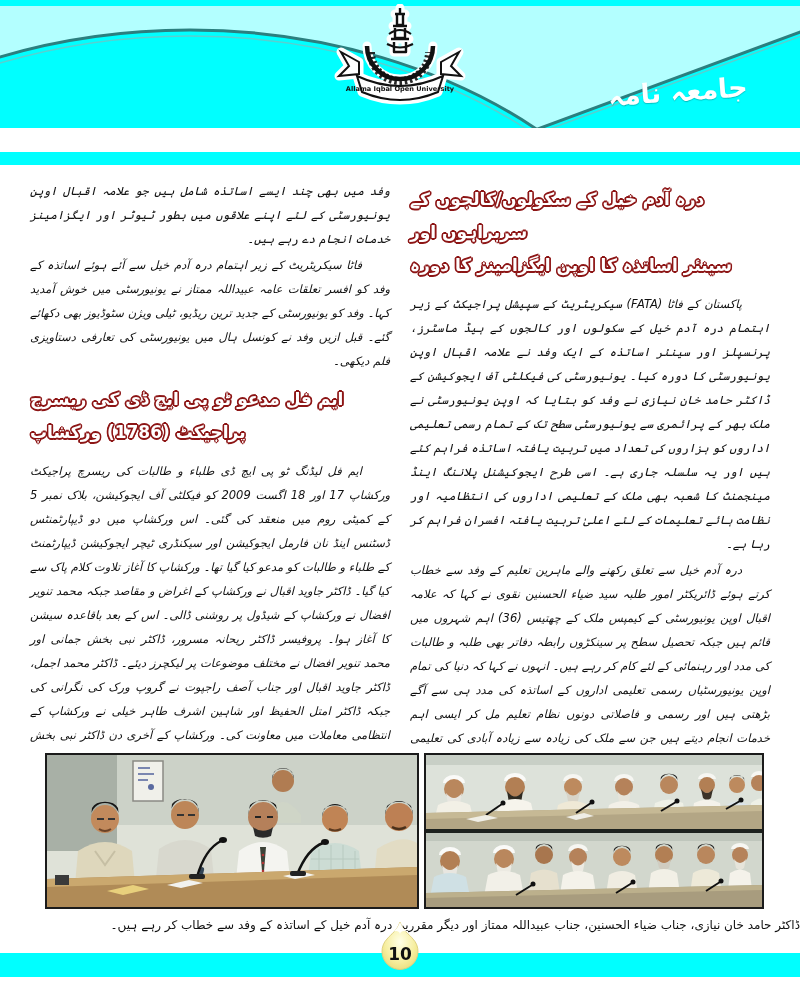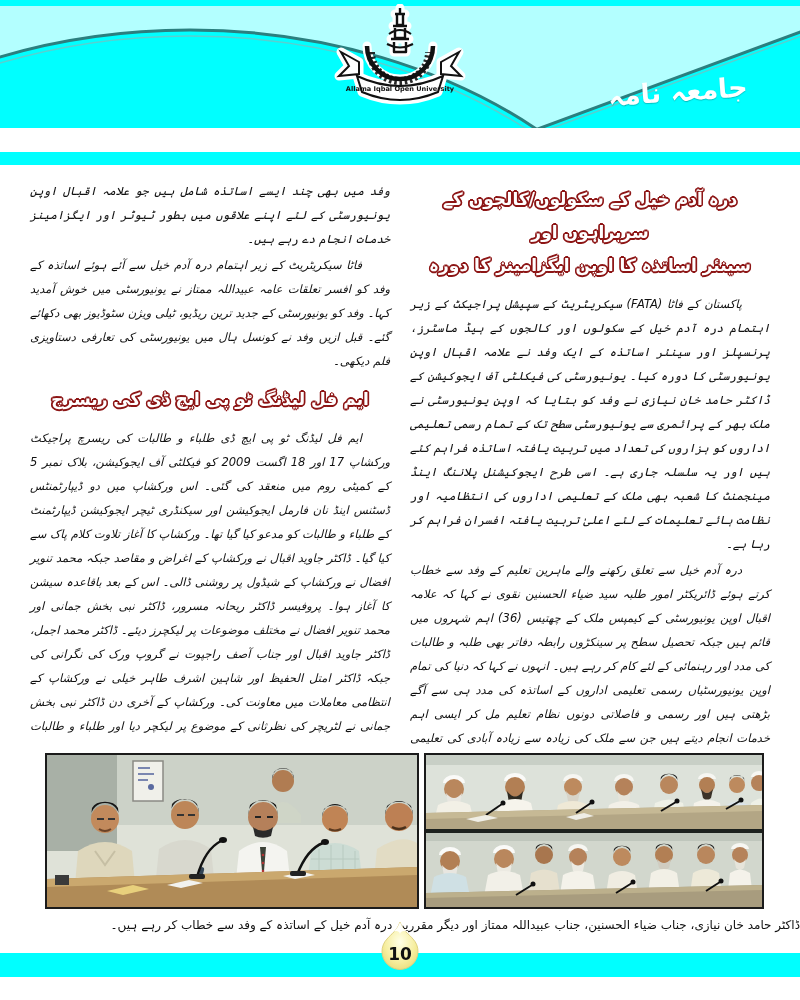--- a/index.html
+++ b/index.html
@@ -12,21 +12,21 @@
   .masthead{position:absolute;top:76px;right:52px;color:#ffffff;font-size:27px;font-weight:bold;
             transform:rotate(-4deg);direction:rtl;letter-spacing:0px;
             text-shadow:0 1px 1px rgba(0,90,90,.35);}
   .strip-white{width:800px;height:12px;background:#ffffff;}
   .strip-cyan{width:800px;height:13px;background:#00ffff;}
   
   .columns{direction:rtl;display:flex;gap:20px;padding:14px 30px 0 30px;height:566px;overflow:hidden;}
   .col{flex:1 1 0;font-size:11.5px;line-height:24px;text-align:justify;}
   .col p{margin:0 0 2px 0;font-style:italic;}
   .col p.indent{text-indent:28px;}
-  .red-heading{font-weight:bold;font-size:17px;line-height:33px;text-align:center;color:#fff;margin:4px 0 10px 0;
+  .red-heading{font-weight:bold;font-size:17px;line-height:33px;text-align:left;color:#fff;margin:4px 0 10px 0;
     text-shadow:-1.3px -1.3px 0 #8d1616,1.3px -1.3px 0 #8d1616,-1.3px 1.3px 0 #8d1616,1.3px 1.3px 0 #8d1616,
                  0 -1.6px 0 #8d1616,0 1.6px 0 #8d1616,-1.6px 0 0 #8d1616,1.6px 0 0 #8d1616;}
   .red-heading.second{margin-top:10px;}
   
   .photos{display:flex;gap:5px;padding:8px 32px 0 45px;align-items:flex-start;}
   .photo{border:2px solid #1b1b1b;line-height:0;background:#d8dcd4;}
   .photo.left{width:370px;height:152px;}
   .photo.right{width:336px;height:152px;}
   .photo svg{width:100%;height:100%;}
   .caption{direction:rtl;text-align:right;font-size:12px;line-height:20px;margin-top:6px;color:#101010;}
@@ -88,21 +88,22 @@
         <div>سینئر اساتذہ کا اوپن ایگزامینز کا دورہ</div>
       </div>
       <p class="indent">پاکستان کے فاٹا (FATA) سیکریٹریٹ کے سپیشل پراجیکٹ کے زیر اہتمام درہ آدم خیل کے سکولوں اور کالجوں کے ہیڈ ماسٹرز، پرنسپلز اور سینئر اساتذہ کے ایک وفد نے علامہ اقبال اوپن یونیورسٹی کا دورہ کیا۔ یونیورسٹی کی فیکلٹی آف ایجوکیشن کے ڈاکٹر حامد خان نیازی نے وفد کو بتایا کہ اوپن یونیورسٹی نے ملک بھر کے پرائمری سے یونیورسٹی سطح تک کے تمام رسمی تعلیمی اداروں کو ہزاروں کی تعداد میں تربیت یافتہ اساتذہ فراہم کئے ہیں اور یہ سلسلہ جاری ہے۔ اسی طرح ایجوکیشنل پلاننگ اینڈ مینجمنٹ کا شعبہ بھی ملک کے تعلیمی اداروں کی انتظامیہ اور نظامت ہائے تعلیمات کے لئے اعلیٰ تربیت یافتہ افسران فراہم کر رہا ہے۔</p>
       <p class="indent">درہ آدم خیل سے تعلق رکھنے والے ماہرین تعلیم کے وفد سے خطاب کرتے ہوئے ڈائریکٹر امور طلبہ سید ضیاء الحسنین نقوی نے کہا کہ علامہ اقبال اوپن یونیورسٹی کے کیمپس ملک کے چھتیس (36) اہم شہروں میں قائم ہیں جبکہ تحصیل سطح پر سینکڑوں رابطہ دفاتر بھی طلبہ و طالبات کی مدد اور رہنمائی کے لئے کام کر رہے ہیں۔ انہوں نے کہا کہ دنیا کی تمام اوپن یونیورسٹیاں رسمی تعلیمی اداروں کے اساتذہ کی مدد ہی سے آگے بڑھتی ہیں اور رسمی و فاصلاتی دونوں نظام تعلیم مل کر ایسی اہم خدمات انجام دیتے ہیں جن سے ملک کی زیادہ سے زیادہ آبادی کی تعلیمی ضروریات کو پورا کیا جا سکتا ہے۔ سید ضیاء الحسنین نقوی نے کہا کہ آج درہ آدم خیل جیسے دور دراز اور پسماندہ علاقے سے علامہ اقبال اوپن یونیورسٹی کے دورے پر آئے ہوئے ماہرین تعلیم کے</p>
     </div>
 
     <div class="col">
       <p>وفد میں بھی چند ایسے اساتذہ شامل ہیں جو علامہ اقبال اوپن یونیورسٹی کے لئے اپنے علاقوں میں بطور ٹیوٹر اور ایگزامینز خدمات انجام دے رہے ہیں۔</p>
       <p class="indent">فاٹا سیکریٹریٹ کے زیر اہتمام درہ آدم خیل سے آئے ہوئے اساتذہ کے وفد کو افسر تعلقات عامہ عبیداللہ ممتاز نے یونیورسٹی میں خوش آمدید کہا۔ وفد کو یونیورسٹی کے جدید ترین ریڈیو، ٹیلی ویژن سٹوڈیوز بھی دکھائے گئے۔ قبل ازیں وفد نے کونسل ہال میں یونیورسٹی کی تعارفی دستاویزی فلم دیکھی۔</p>
       <div class="red-heading second">
-        <div>ایم فل لیڈنگ ٹو پی ایچ ڈی کی ریسرچ</div>
+        <div>ایم فل مدعو ٹو پی ایچ ڈی کی ریسرچ</div>
+        <div>پراجیکٹ (1786) ورکشاپ</div>
       </div>
       <p class="indent">ایم فل لیڈنگ ٹو پی ایچ ڈی طلباء و طالبات کی ریسرچ پراجیکٹ ورکشاپ 17 اور 18 اگست 2009 کو فیکلٹی آف ایجوکیشن، بلاک نمبر 5 کے کمیٹی روم میں منعقد کی گئی۔ اس ورکشاپ میں دو ڈیپارٹمنٹس ڈسٹنس اینڈ نان فارمل ایجوکیشن اور سیکنڈری ٹیچر ایجوکیشن ڈیپارٹمنٹ کے طلباء و طالبات کو مدعو کیا گیا تھا۔ ورکشاپ کا آغاز تلاوت کلام پاک سے کیا گیا۔ ڈاکٹر جاوید اقبال نے ورکشاپ کے اغراض و مقاصد جبکہ محمد تنویر افضال نے ورکشاپ کے شیڈول پر روشنی ڈالی۔ اس کے بعد باقاعدہ سیشن کا آغاز ہوا۔ پروفیسر ڈاکٹر ریحانہ مسرور، ڈاکٹر نبی بخش جمانی اور محمد تنویر افضال نے مختلف موضوعات پر لیکچرز دیئے۔ ڈاکٹر محمد اجمل، ڈاکٹر جاوید اقبال اور جناب آصف راجپوت نے گروپ ورک کی نگرانی کی جبکہ ڈاکٹر امتل الحفیظ اور شاہین اشرف طاہر خیلی نے ورکشاپ کے انتظامی معاملات میں معاونت کی۔ ورکشاپ کے آخری دن ڈاکٹر نبی بخش جمانی نے لٹریچر کی نظرثانی کے موضوع پر لیکچر دیا اور طلباء و طالبات کے سوالات کے جوابات دیئے۔</p>
     </div>
 
   </div>
 
   <div class="photos">
 
     <div class="photo left">
       <svg viewBox="0 0 370 152" preserveAspectRatio="none">

